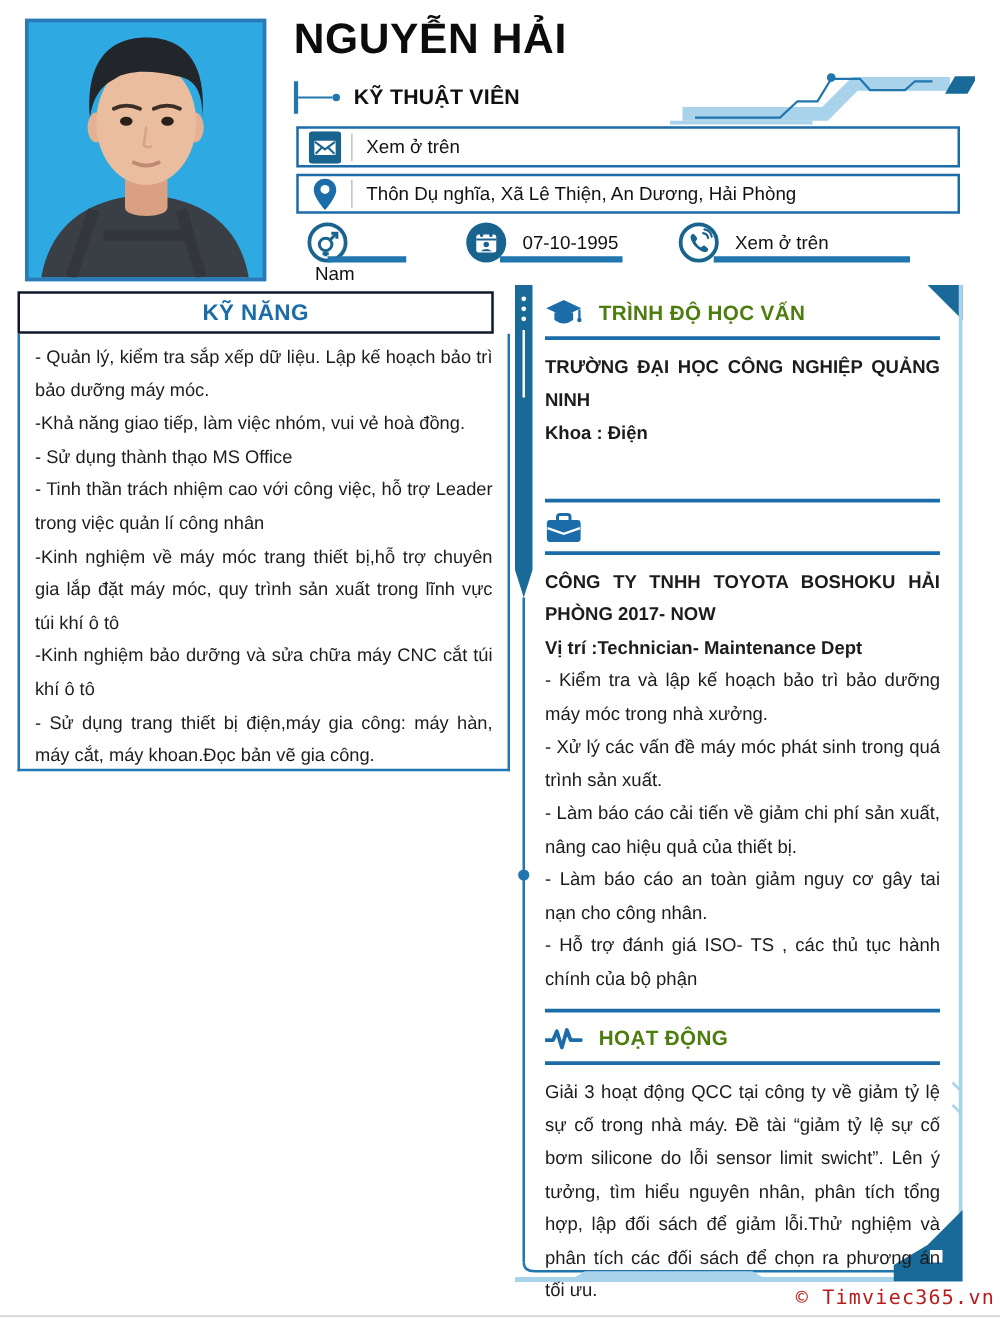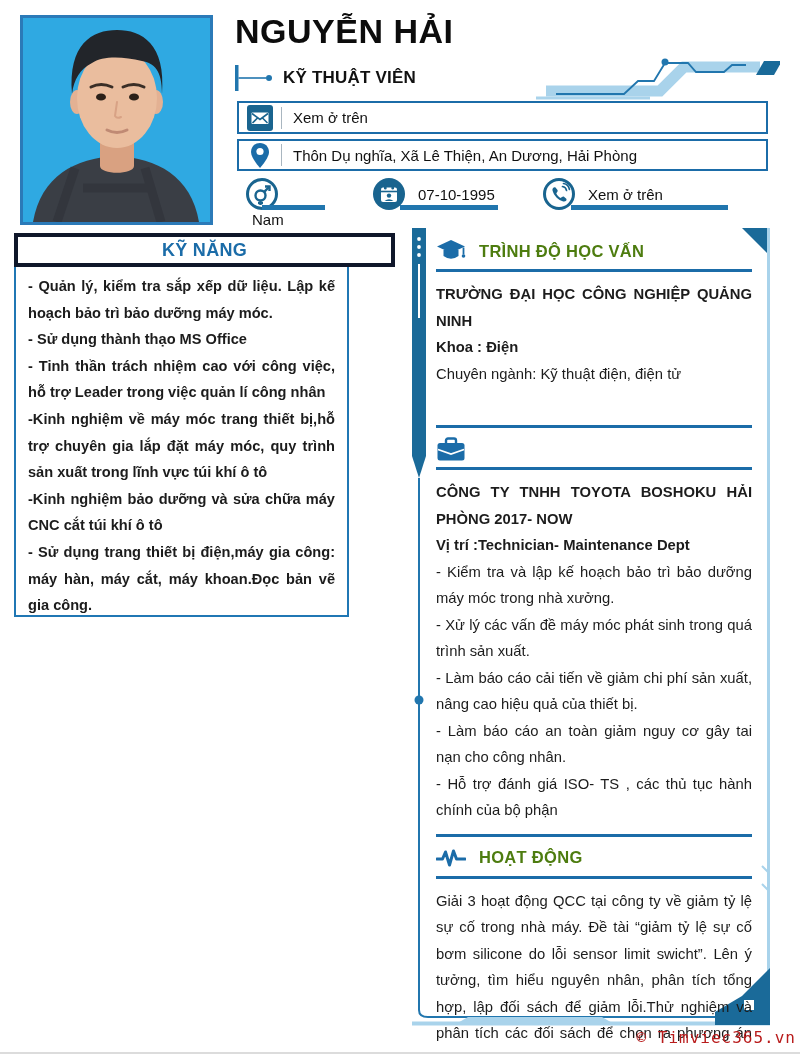--- a/index.html
+++ b/index.html
@@ -26,25 +26,25 @@
   .ig .lbl{font-size:15px;color:#111;margin-left:12px;}
   .g-gender{left:240px;top:177px;flex-direction:column;}
   .g-bday{left:372px;top:177px;}
   .g-phone{left:542px;top:177px;}
   .uline{height:5px;background:#2176ae;top:205px;}
   .u1{left:262px;width:63px;}
   .u2{left:400px;width:98px;}
   .u3{left:571px;width:157px;}
 
   
-  .skills-head{left:14px;top:233px;width:381px;height:34px;border:4px solid #0f172a;box-sizing:border-box;
+  .skills-head{left:14px;top:233px;width:381px;height:34px;border:2px solid #0f172a;box-sizing:border-box;
                display:flex;align-items:center;justify-content:center;}
   .skills-head h2{margin:0;font-size:18px;color:#1b6ca8;letter-spacing:.3px;}
-  .skills-body{left:14px;top:267px;width:335px;height:350px;border:2px solid #2077b4;border-top:none;box-sizing:border-box;
-               padding:6px 12px;font-size:14.6px;line-height:26.6px;text-align:justify;font-weight:bold;}
+  .skills-body{left:14px;top:267px;width:394px;height:350px;border:2px solid #2077b4;border-top:none;box-sizing:border-box;
+               padding:6px 12px;font-size:14.6px;line-height:26.6px;text-align:justify;}
   .skills-body p{margin:0;}
 
   
   .rframe{left:410px;top:226px;}
   .rcontent{left:436px;top:238px;width:316px;}
   .sec-head{display:flex;align-items:center;gap:13px;height:26px;}
   .sec-head h2{margin:0;font-size:16.5px;color:#4d7c0f;letter-spacing:.3px;white-space:nowrap;}
   .head-rule{border-top:3px solid #1b6ca8;margin:5px 0 9px 0;}
   .sep-rule{border-top:3px solid #1b6ca8;}
   .rcontent p{margin:0;font-size:14.8px;line-height:26.5px;text-align:justify;}
@@ -157,20 +157,21 @@
     </svg>
     <span class="lbl">Xem ở trên</span>
   </div>
   <div class="abs uline u3"></div>
 
   <div class="abs skills-head">
     <h2>KỸ NĂNG</h2>
   </div>
   <div class="abs skills-body">
     <p>- Quản lý, kiểm tra sắp xếp dữ liệu. Lập kế hoạch bảo trì bảo dưỡng máy móc.</p>
+    <p>-Khả năng giao tiếp, làm việc nhóm, vui vẻ hoà đồng.</p>
     <p>- Sử dụng thành thạo MS Office</p>
     <p>- Tinh thần trách nhiệm cao với công việc, hỗ trợ Leader trong việc quản lí công nhân</p>
     <p>-Kinh nghiệm về máy móc trang thiết bị,hỗ trợ chuyên gia lắp đặt máy móc, quy trình sản xuất trong lĩnh vực túi khí ô tô</p>
     <p>-Kinh nghiệm bảo dưỡng và sửa chữa máy CNC cắt túi khí ô tô</p>
     <p>- Sử dụng trang thiết bị điện,máy gia công: máy hàn, máy cắt, máy khoan.Đọc bản vẽ gia công.</p>
   </div>
 
   <svg class="abs rframe" width="362" height="800" viewBox="0 0 362 800">
     <polygon points="2,2 16,2 16,230 9,252 2,230" fill="#1a6a99"></polygon>
     <circle cx="9" cy="13" r="1.9" fill="#fff"></circle>
@@ -197,21 +198,20 @@
         <path d="M7.5 11 V17 Q15 22.5 22.5 17 V11" fill="#1b6ca8"></path>
         <line x1="27.5" y1="8.5" x2="27.5" y2="15.5" stroke="#1b6ca8" stroke-width="1.8"></line>
         <circle cx="27.5" cy="17" r="1.8" fill="#1b6ca8"></circle>
       </svg>
       <h2>TRÌNH ĐỘ HỌC VẤN</h2>
     </div>
     <div class="head-rule"></div>
     <div class="edu">
       <p class="b">TRƯỜNG ĐẠI HỌC CÔNG NGHIỆP QUẢNG NINH</p>
       <p class="b">Khoa : Điện</p>
-      <p>Chuyên ngành: Kỹ thuật điện, điện tử</p>
     </div>
 
     <div class="sep-rule"></div>
     <div class="sec-head mt8">
       <svg width="30" height="25" viewBox="0 0 30 25">
         <rect x="10" y="1.5" width="10" height="7" rx="2" fill="none" stroke="#1b6ca8" stroke-width="2.4"></rect>
         <rect x="1.5" y="6" width="27" height="17.5" rx="2.5" fill="#1b6ca8"></rect>
         <path d="M2 12.5 L15 17 L28 12.5" stroke="#fff" stroke-width="1.8" fill="none"></path>
       </svg>
     </div>

